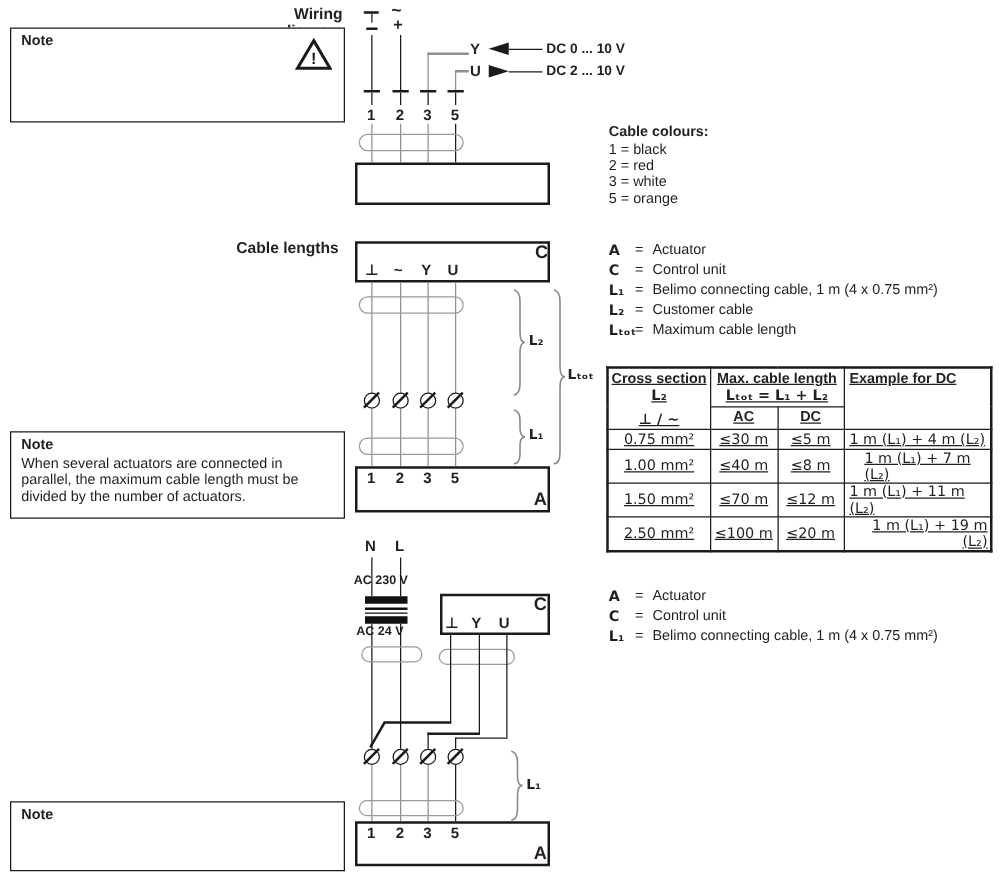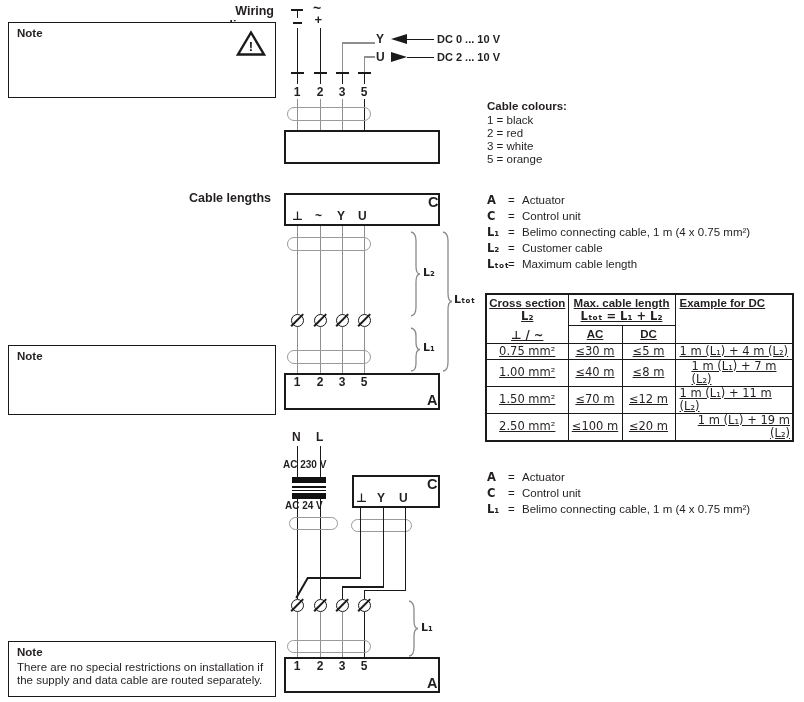--- a/index.html
+++ b/index.html
@@ -239,20 +239,21 @@
       <td class="dv">2.50 mm²</td>
       <td class="dv">≤100 m</td>
       <td class="dv">≤20 m</td>
       <td class="dv" style="text-align:right;padding-left:4px;margin-top:40px;">1 m (L₁) + 19 m (L₂)</td>
     </tr>
   </tbody>
     </table>
 
   <div class="notebox" style="left:8px;top:345px;width:268px;height:70px;">
     <div class="title">Note</div>
+    <div>When several actuators are connected in parallel, the maximum cable length must be divided by the number of actuators.</div>
   </div>
 
   <div>
     <div class="tlabel" style="left:292px;top:431px;">N</div>
     <div class="tlabel" style="left:316px;top:431px;">L</div>
     <div class="vl" style="left:296.5px;top:446px;height:31px;"></div>
     <div class="vl" style="left:319.5px;top:446px;height:31px;"></div>
     <div class="aclabel" style="left:283px;top:460px;">AC 230 V</div>
 
     <div class="tbar" style="left:292px;top:477px;width:34px;height:6px;"></div>
@@ -327,16 +328,15 @@
     </div>
     <div class="row">
       <span class="sym dv">L₁</span>
       <span class="eq">=</span>
       <span class="txt">Belimo connecting cable, 1 m (4 x 0.75 mm²)</span>
     </div>
   </div>
 
   <div class="notebox" style="left:8px;top:641px;width:268px;height:56px;">
     <div class="title">Note</div>
-    <div>There are no special restrictions on installation if the supply and data cable are routed separately.</div>
   </div>
 
 </div>
 
 </body></html>

